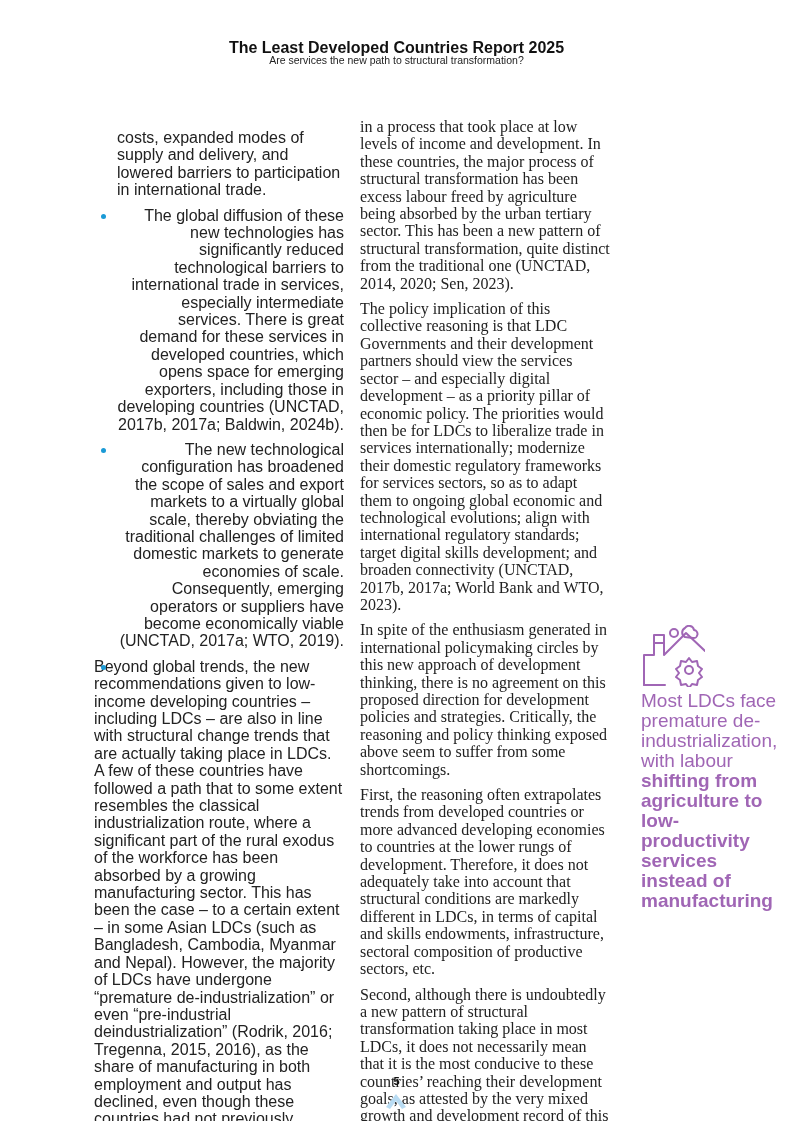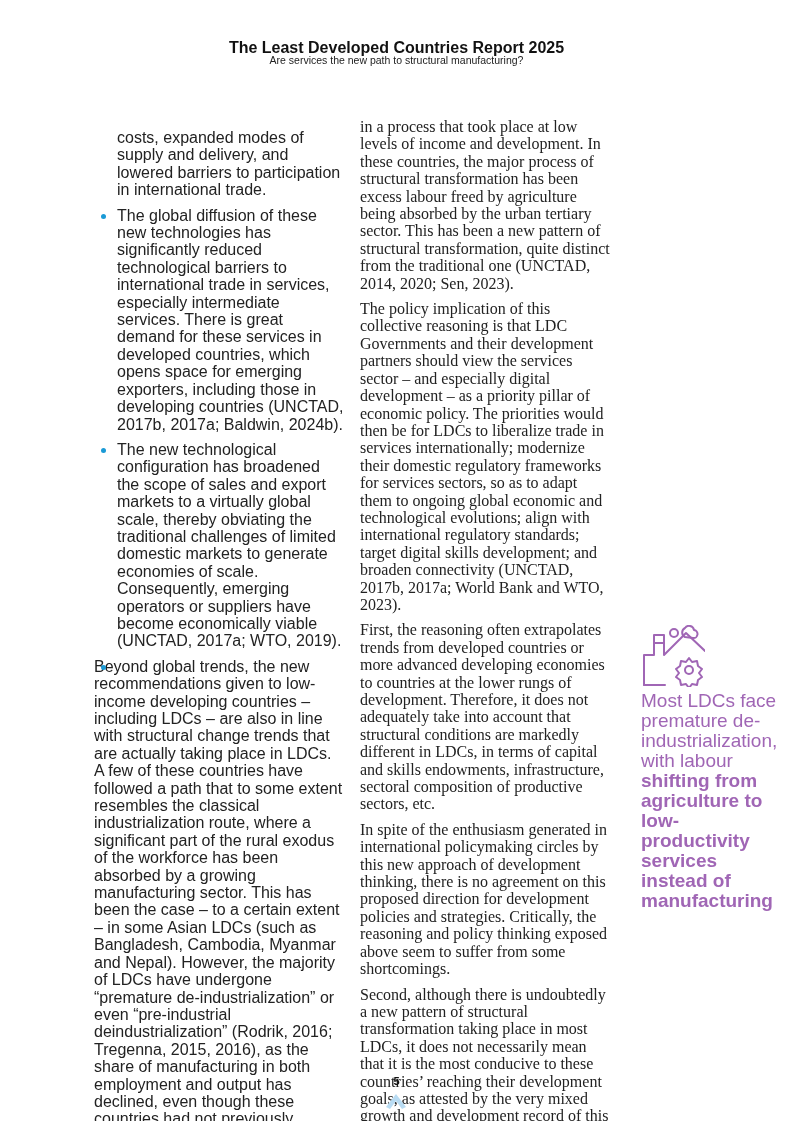--- a/index.html
+++ b/index.html
@@ -7,52 +7,52 @@
          font-family: "Liberation Sans", sans-serif; color: #1a1a1a; }
   .header { position: absolute; top: 41px; left: 0; width: 793px; text-align: center; }
   .header .title { font-weight: bold; font-size: 16px; line-height: 13px; color: #111; }
   .header .subtitle { font-size: 10.5px; line-height: 13px; color: #222; }
   .col { position: absolute; font-size: 16px; line-height: 17.4px; color: #222; }
   .col1 { left: 94px; top: 129px; width: 250px; }
   .col2 { left: 360px; top: 118px; width: 250px; font-family: Liberation Serif, serif; }
   .col p { margin: 0 0 8px 0; }
   .indent { padding-left: 23px; }
   ul.bullets { list-style: none; margin: 0; padding: 0; }
-  ul.bullets li { position: relative; padding-left: 23px; margin: 0 0 8px 0; }
+  ul.bullets li { position: relative; padding-left: 23px; margin: 0 0 8px 0; text-align: right; }
   ul.bullets li .dot { position: absolute; left: 7px; top: 7px; width: 5px; height: 5px; border-radius: 50%; background: #1a9ad6; }
   .sidebar { position: absolute; left: 641px; top: 625px; width: 140px; }
   .sidebar svg { display: block; }
   .quote { margin-top: 4px; font-size: 19px; line-height: 20px; color: #a066b5; }
   .quote b { font-weight: bold; }
   .pagenum { position: absolute; top: 1075px; left: 0; width: 793px; text-align: center; font-weight: bold; font-size: 11px; color: #111; }
   .uparrow { position: absolute; top: 1091px; left: 386px; }
 </style>
 </head>
 <body>
 
 <div class="header">
   <div class="title">The Least Developed Countries Report 2025</div>
-  <div class="subtitle">Are services the new path to structural manufacturing?</div>
+  <div class="subtitle">Are services the new path to structural transformation?</div>
 </div>
 
 <div class="col col1">
   <p class="indent">costs, expanded modes of supply and delivery, and lowered barriers to participation in international trade.</p>
   <ul class="bullets">
     <li><span class="dot"></span><span>The global diffusion of these new technologies has significantly reduced technological barriers to international trade in services, especially intermediate services. There is great demand for these services in developed countries, which opens space for emerging exporters, including those in developing countries (UNCTAD, 2017b, 2017a; Baldwin, 2024b).</span></li>
     <li><span class="dot"></span><span>The new technological configuration has broadened the scope of sales and export markets to a virtually global scale, thereby obviating the traditional challenges of limited domestic markets to generate economies of scale. Consequently, emerging operators or suppliers have become economically viable (UNCTAD, 2017a; WTO, 2019).</span></li>
     <li><span class="dot"></span></li>
   </ul>
   <p>Beyond global trends, the new recommendations given to low-income developing countries – including LDCs – are also in line with structural change trends that are actually taking place in LDCs. A few of these countries have followed a path that to some extent resembles the classical industrialization route, where a significant part of the rural exodus of the workforce has been absorbed by a growing manufacturing sector. This has been the case – to a certain extent – in some Asian LDCs (such as Bangladesh, Cambodia, Myanmar and Nepal). However, the majority of LDCs have undergone “premature de-industrialization” or even “pre-industrial deindustrialization” (Rodrik, 2016; Tregenna, 2015, 2016), as the share of manufacturing in both employment and output has declined, even though these countries had not previously experienced meaningful industrialization,</p>
 </div>
 
 <div class="col col2">
   <p>in a process that took place at low levels of income and development. In these countries, the major process of structural transformation has been excess labour freed by agriculture being absorbed by the urban tertiary sector. This has been a new pattern of structural transformation, quite distinct from the traditional one (UNCTAD, 2014, 2020; Sen, 2023).</p>
   <p>The policy implication of this collective reasoning is that LDC Governments and their development partners should view the services sector – and especially digital development – as a priority pillar of economic policy. The priorities would then be for LDCs to liberalize trade in services internationally; modernize their domestic regulatory frameworks for services sectors, so as to adapt them to ongoing global economic and technological evolutions; align with international regulatory standards; target digital skills development; and broaden connectivity (UNCTAD, 2017b, 2017a; World Bank and WTO, 2023).</p>
+  <p>In spite of the enthusiasm generated in international policymaking circles by this new approach of development thinking, there is no agreement on this proposed direction for development policies and strategies. Critically, the reasoning and policy thinking exposed above seem to suffer from some shortcomings.</p>
   <p>First, the reasoning often extrapolates trends from developed countries or more advanced developing economies to countries at the lower rungs of development. Therefore, it does not adequately take into account that structural conditions are markedly different in LDCs, in terms of capital and skills endowments, infrastructure, sectoral composition of productive sectors, etc.</p>
-  <p>In spite of the enthusiasm generated in international policymaking circles by this new approach of development thinking, there is no agreement on this proposed direction for development policies and strategies. Critically, the reasoning and policy thinking exposed above seem to suffer from some shortcomings.</p>
   <p>Second, although there is undoubtedly a new pattern of structural transformation taking place in most LDCs, it does not necessarily mean that it is the most conducive to these countries’ reaching their development goals, as attested by the very mixed growth and development record of this group of countries since the establishment of the LDC category (UNCTAD, 2021c).</p>
 </div>
 
 <div class="sidebar">
   <svg width="64" height="62" viewBox="0 0 64 62" fill="none" stroke="#a066b5" stroke-width="2" stroke-linejoin="round" stroke-linecap="round">
     <path d="M3 60 V30 H13 V10 H23 V30 L45 8 L64 26"></path>
     <path d="M13 18 H23"></path>
     <path d="M3 60 H24"></path>
     <circle cx="33" cy="8" r="4"></circle>
     <path d="M44 12 a5 5 0 0 1 0-9 a5 5 0 0 1 9 2 a4 4 0 0 1 -1 8 z"></path>

